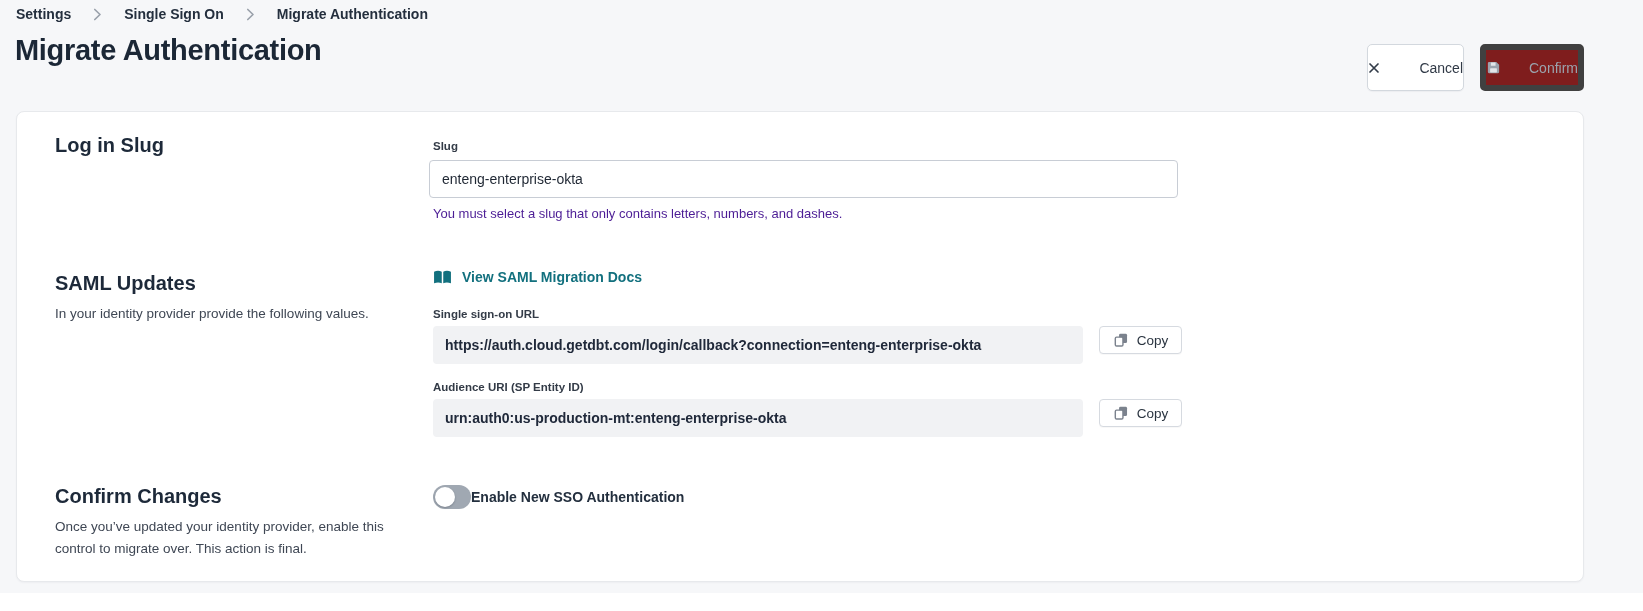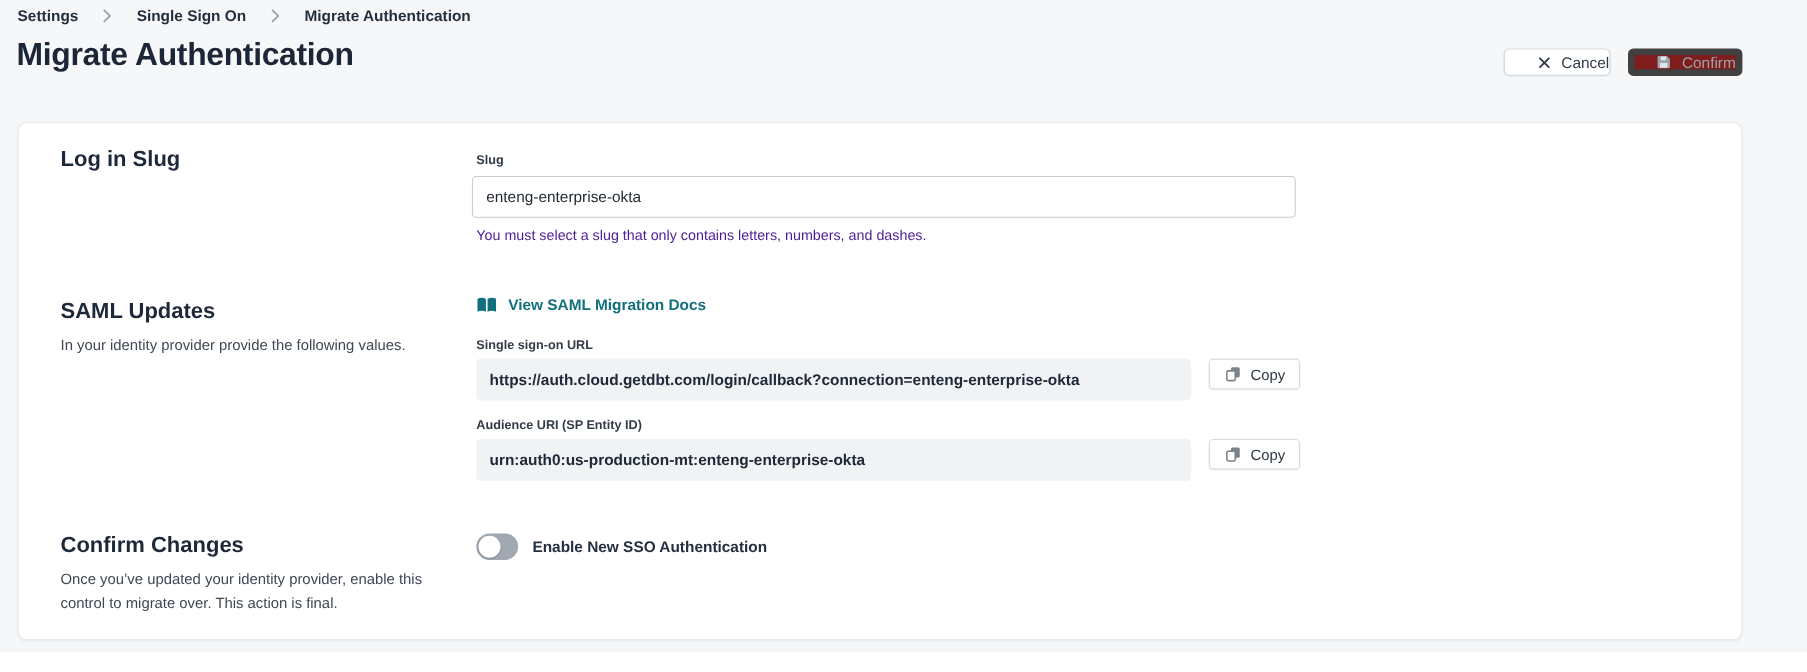--- a/index.html
+++ b/index.html
@@ -22,22 +22,22 @@
   .breadcrumb a { color: #242f3e; text-decoration: none; cursor: pointer; }
   .crumb-chevron { display: inline-flex; width: 9px; height: 13px; }
 
   .page-title {
     position: absolute; left: 15px; top: 34px;
     font-size: 29px; font-weight: 700; letter-spacing: -0.3px; color: #1b2736;
   }
 
   .header-actions { position: absolute; top: 44px; left: 1367px; display: flex; gap: 16px; }
   .btn {
-    display: inline-flex; align-items: center; justify-content: flex-end; gap: 9px;
-    height: 25px; border-radius: 5px; font-size: 14px;
+    display: inline-flex; align-items: center; justify-content: space-between; gap: 9px;
+    height: 47px; border-radius: 5px; font-size: 14px;
     font-family: "Liberation Sans", "DejaVu Sans", sans-serif;
     cursor: pointer;
   }
   .btn-cancel {
     width: 97px; background: #ffffff; border: 1px solid #d3d8de; color: #313a47;
     box-shadow: 0 1px 1px rgba(16,24,40,.04);
   }
   .btn-confirm {
     width: 104px; background: #7f1d1d; border: 6px solid #404040; color: #9ba3ad;
     cursor: default;
@@ -85,21 +85,21 @@
 
   .docs-link {
     position: absolute; left: 416px; top: 157px;
     display: inline-flex; align-items: center; gap: 10px;
     font-size: 14px; font-weight: 700; color: #12707e;
     text-decoration: none; cursor: pointer;
   }
 
   .toggle-row {
     position: absolute; left: 416px; top: 373px;
-    display: inline-flex; align-items: center; gap: 13px;
+    display: inline-flex; align-items: center; 
   }
   .toggle {
     position: relative; width: 38px; height: 24px; border-radius: 12px;
     background: #a0a8b2; cursor: pointer; flex: none;
   }
   .toggle .knob {
     position: absolute; left: 2px; top: 2px; width: 20px; height: 20px;
     border-radius: 50%; background: #fff;
     box-shadow: 0 1px 2px rgba(16,24,40,.25);
   }

